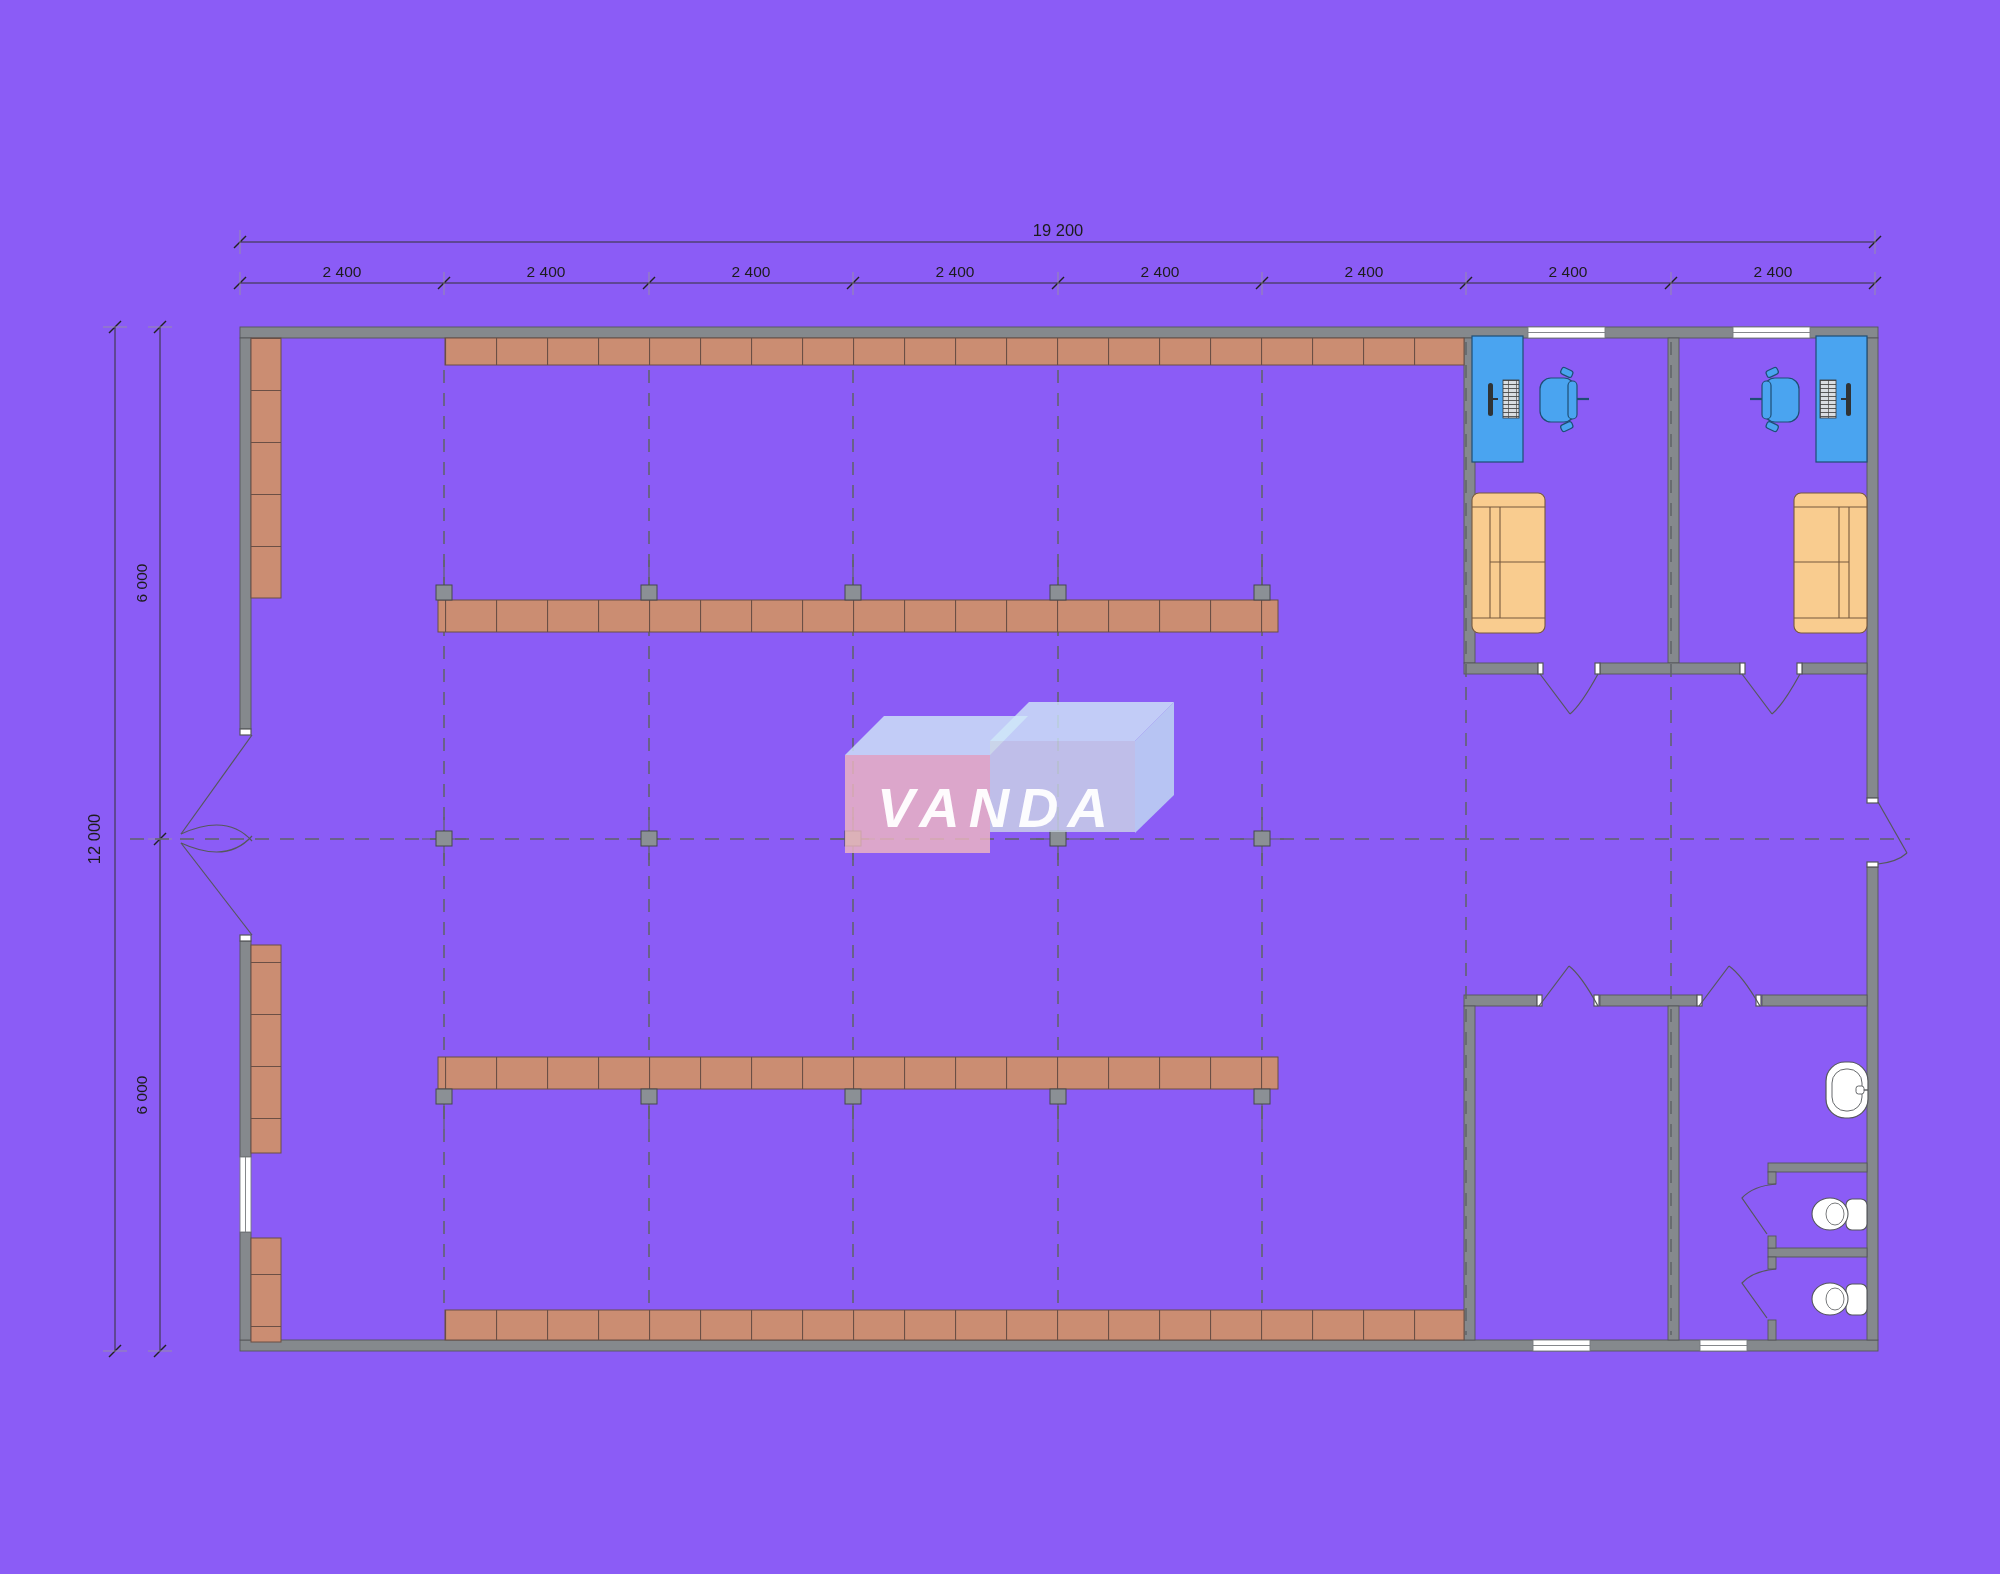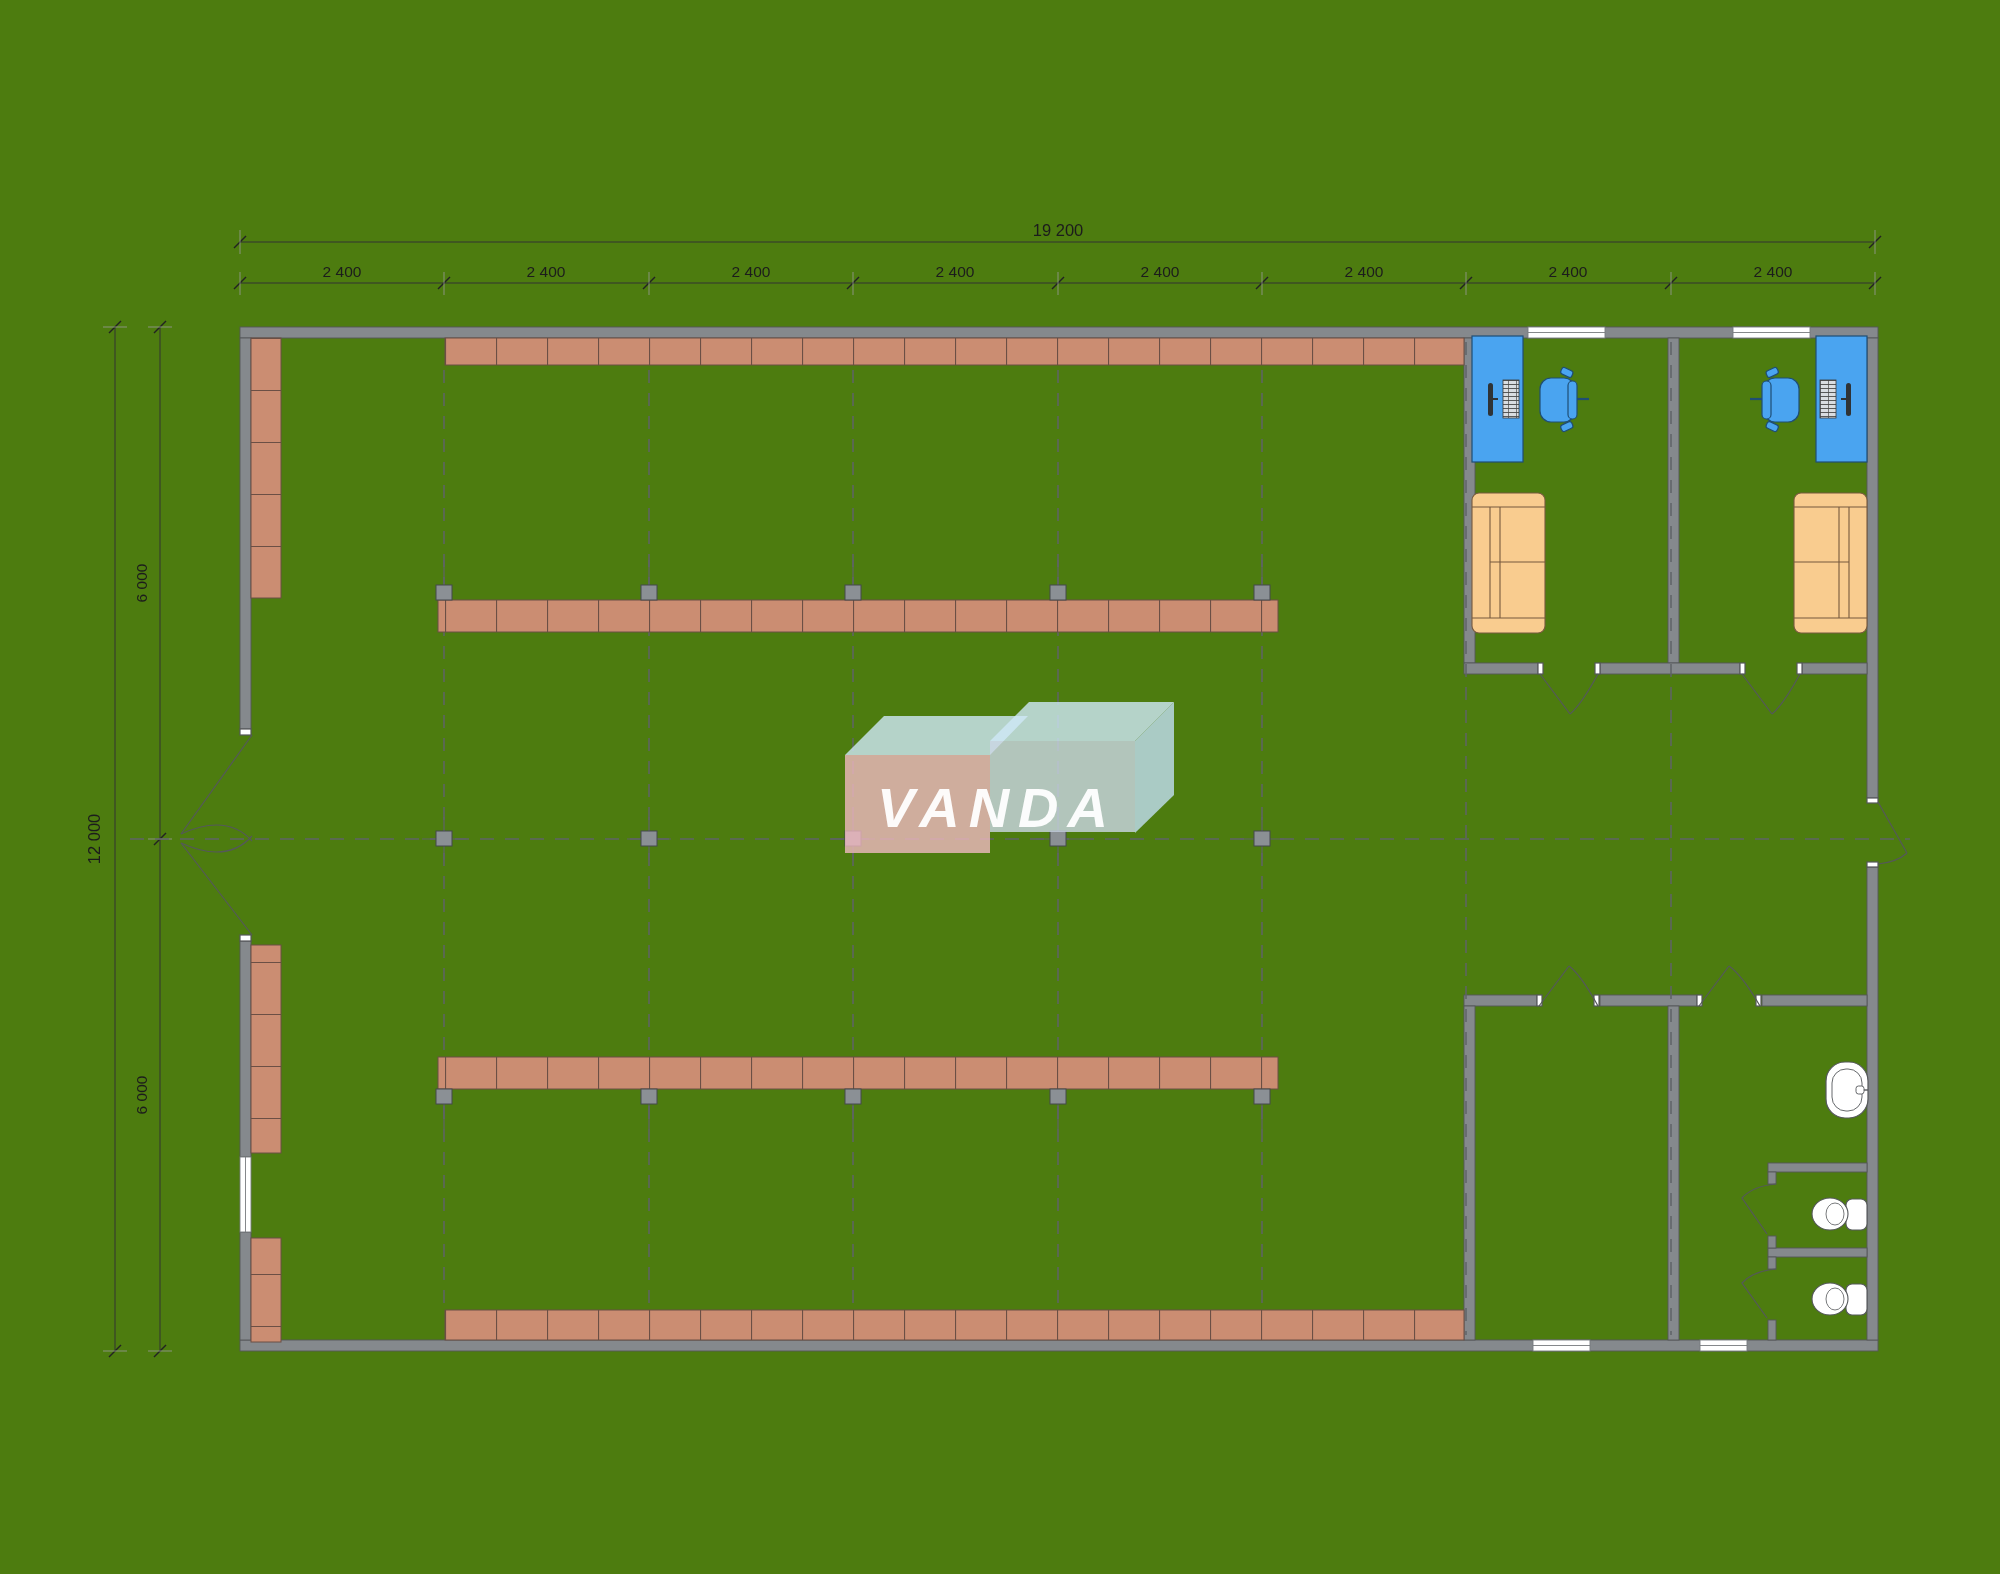--- a/index.html
+++ b/index.html
@@ -1,16 +1,16 @@
 <!DOCTYPE html>
 <html><head>
 <meta charset="utf-8">
 <style>
   html,body{margin:0;padding:0;background:#ffffff;}
-  .page{position:relative;width:2000px;height:1574px;background:#4d7c0f;overflow:hidden;
+  .page{position:relative;width:2000px;height:1574px;background:#8b5cf6;overflow:hidden;
         font-family:"Liberation Sans", sans-serif;}
   svg text{font-family:"Liberation Sans", sans-serif;fill:#1c1c1c;}
   .dimtxt{font-size:15.5px;}
   .dimtxt-big{font-size:16.5px;}
   .logo-txt{font-size:56px;font-weight:bold;font-style:italic;letter-spacing:9px;
             fill:#ffffff;fill-opacity:0.95;}
 </style>
 </head>
 <body>
 

